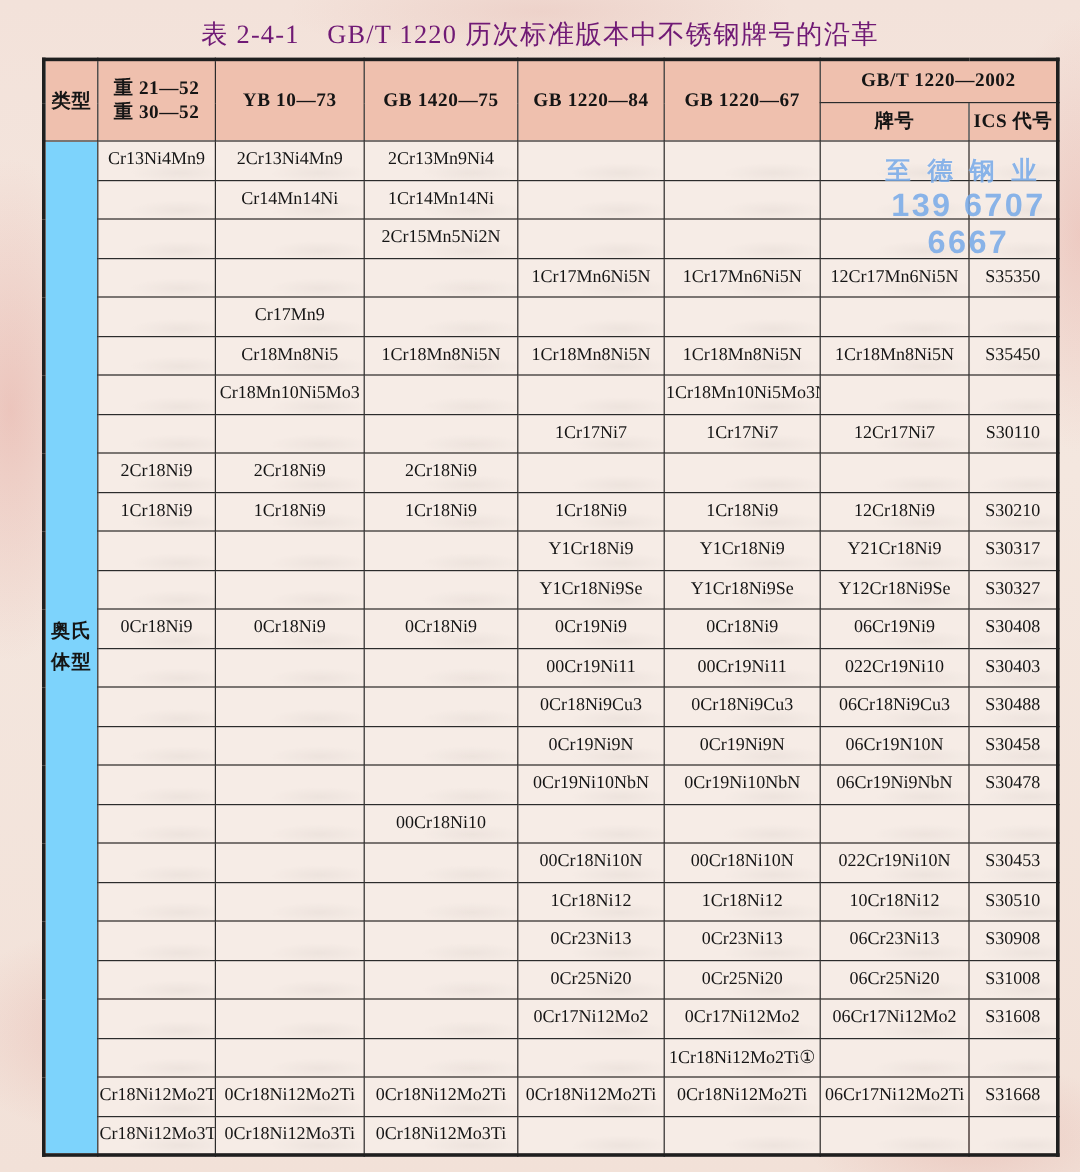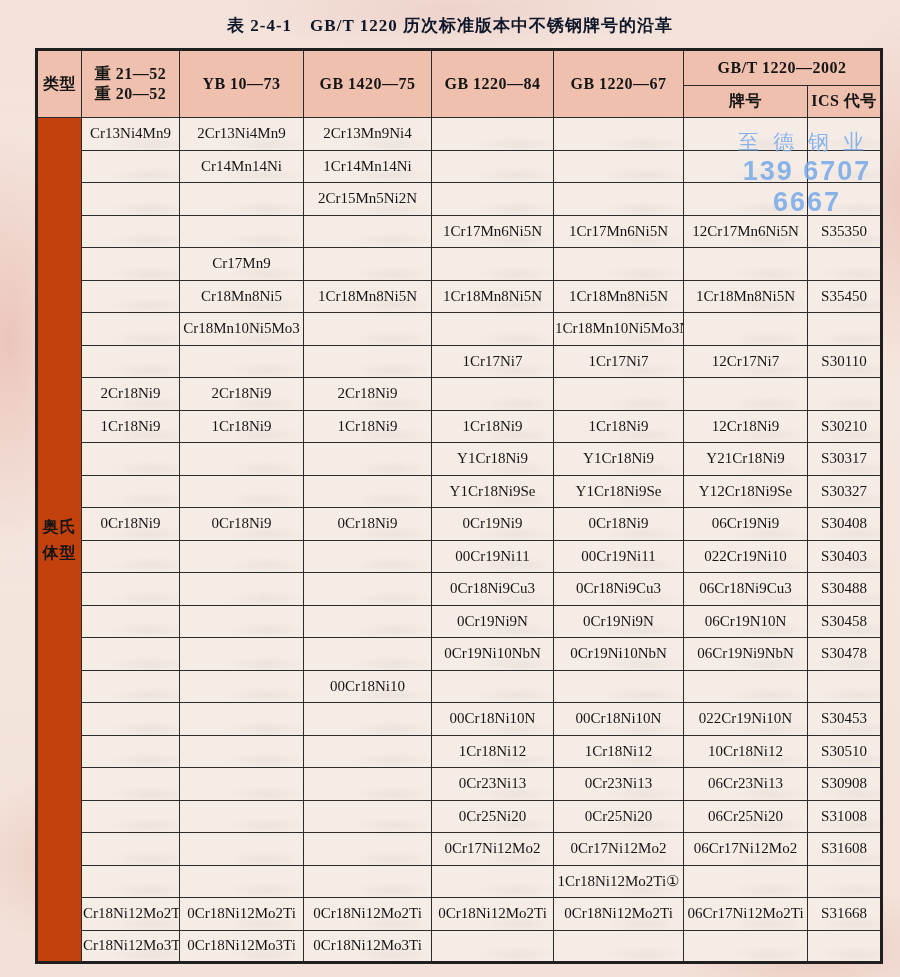--- a/index.html
+++ b/index.html
@@ -9,21 +9,21 @@
     background:
       radial-gradient(ellipse 120px 300px at 1% 35%, rgba(214,110,100,.28), transparent 70%),
       radial-gradient(ellipse 100px 260px at 100% 20%, rgba(214,110,100,.22), transparent 70%),
       radial-gradient(ellipse 160px 120px at 8% 88%, rgba(210,115,105,.20), transparent 70%),
       radial-gradient(ellipse 200px 90px at 90% 97%, rgba(210,115,105,.22), transparent 70%),
       radial-gradient(ellipse 300px 60px at 50% 1%, rgba(205,120,110,.15), transparent 70%),
       linear-gradient(180deg, #f3e2da 0%, #f4e7df 40%, #f2e1d8 100%);
   }
   .page-title{
     position:absolute;top:14px;left:0;width:100%;text-align:center;
-    font-size:17px;font-weight:bold;color:#0f172a;letter-spacing:1px;
+    font-size:22px;font-weight:normal;color:#701a75;letter-spacing:1px;
   }
   .tbl-wrap{position:absolute;left:35px;top:48px;width:845px;}
   table.main{
     border-collapse:collapse;table-layout:fixed;width:845px;
     border:3px solid #1f1f1f;
   }
   table.main td, table.main th{
     border:1.6px solid #2b2b2b;
     text-align:center;vertical-align:middle;
     color:#151515;overflow:hidden;white-space:nowrap;
@@ -35,30 +35,30 @@
   thead tr.h1 th{height:34px;}
   thead tr.h2 th{height:31px;}
   tbody tr{height:32.5px;}
   tbody td{
     font-size:15px;
     background:
       radial-gradient(ellipse 60px 12px at 70% 80%, rgba(160,150,145,.10), transparent 70%),
       #f6ece6;
   }
   td.type-cell{
-    background:#c2410c;font-size:16px;font-weight:bold;letter-spacing:1px;
+    background:#7dd3fc;font-size:16px;font-weight:bold;letter-spacing:1px;
     white-space:normal;line-height:26px;
   }
   .hdr-two-line div{line-height:20px;text-align:center;}
   .watermark{
     position:absolute;color:#77aae9;opacity:.85;text-align:center;
     font-family:"Liberation Sans","DejaVu Sans",sans-serif;
     pointer-events:none;z-index:5;
   }
-  #wm1{top:128px;left:718px;width:180px;font-size:21px;letter-spacing:14px;font-weight:normal;
+  #wm1{top:128px;left:718px;width:180px;font-size:21px;letter-spacing:14px;font-weight:bold;
        text-shadow:0 0 1px rgba(255,255,255,.8);}
   #wm2{top:156px;left:712px;width:190px;font-size:27px;letter-spacing:2px;font-weight:bold;}
   .smudge{position:absolute;background:rgba(170,160,155,.12);filter:blur(3px);border-radius:50%;pointer-events:none;}
 </style>
 </head>
 <body>
 
 <div class="page-title">表 2-4-1　GB/T 1220 历次标准版本中不锈钢牌号的沿革</div>
 
 <div class="watermark" id="wm1">至德钢业</div>
@@ -77,21 +77,21 @@
         <col style="width:122px">
         <col style="width:130px">
       <col style="width:124px">
         <col style="width:74px">
     </colgroup>
     <thead>
       <tr class="h1">
         <th rowspan="2">类型</th>
         <th rowspan="2" class="hdr-two-line">
           <div>重 21—52</div>
-          <div>重 20—52</div>
+          <div>重 30—52</div>
         </th>
         <th rowspan="2">YB 10—73</th>
         <th rowspan="2">GB 1420—75</th>
         <th rowspan="2">GB 1220—84</th>
         <th rowspan="2">GB 1220—67</th>
         <th colspan="2">GB/T 1220—2002</th>
       </tr>
       <tr class="h2">
         <th>牌号</th>
         <th>ICS 代号</th>

